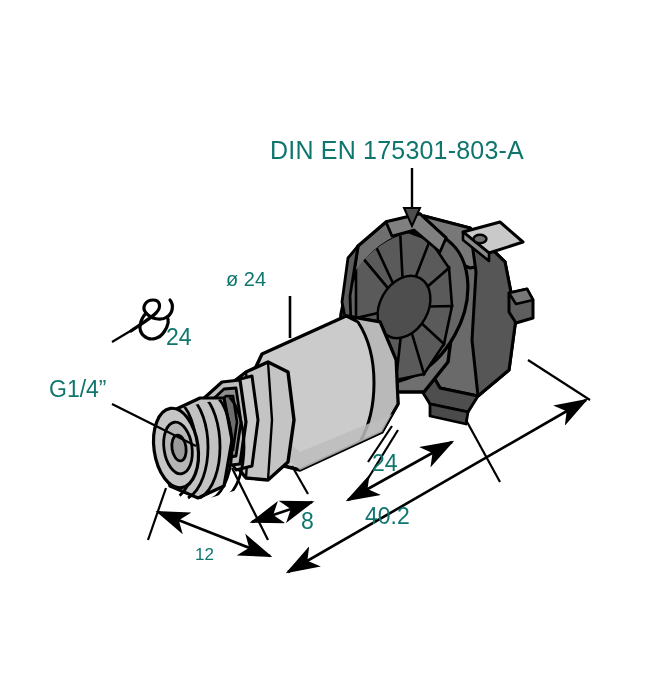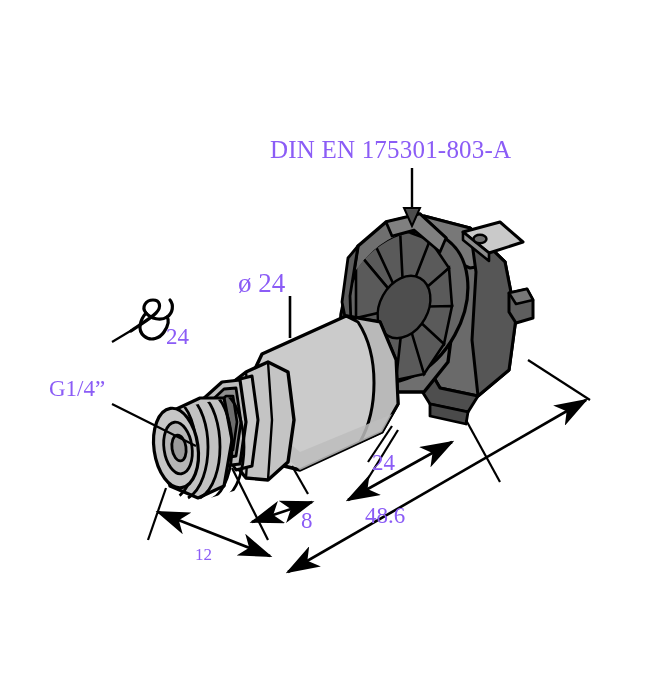--- a/index.html
+++ b/index.html
@@ -1,23 +1,23 @@
 <!DOCTYPE html>
 <html><head>
 <meta charset="utf-8">
 <title>Pressure Sensor Dimensional Drawing</title>
 <style>
   html,body{margin:0;padding:0;background:#ffffff;}
   body{width:653px;height:700px;overflow:hidden;
        font-family:"Liberation Sans","DejaVu Sans",sans-serif;}
   #stage{position:relative;width:653px;height:700px;background:#ffffff;}
   #drawing{position:absolute;left:0;top:0;width:653px;height:700px;}
-  .lbl{position:absolute;color:#8b5cf6;white-space:nowrap;font-family:Liberation Serif, serif;}
+  .lbl{position:absolute;color:#0f766e;white-space:nowrap;}
   #title-text{left:270px;top:136px;font-size:25px;letter-spacing:.2px;}
-  #dia-text{left:238px;top:268px;font-size:27px;}
+  #dia-text{left:226px;top:268px;font-size:20px;}
   #wrench-text{left:166px;top:324px;font-size:23px;}
   #thread-text{left:49px;top:376px;font-size:23px;}
   #d24-text{left:372px;top:450px;font-size:23px;}
   #d8-text{left:301px;top:508px;font-size:23px;}
   #d607-text{left:365px;top:503px;font-size:23px;}
   #d12-text{left:195px;top:545px;font-size:17px;}
 </style>
 </head>
 <body>
 
@@ -194,17 +194,17 @@
   <div class="lbl" id="dia-text">ø 24</div>
 
   <div class="lbl" id="wrench-text">24</div>
 
   <div class="lbl" id="thread-text">G1/4”</div>
 
   <div class="lbl" id="d24-text">24</div>
 
   <div class="lbl" id="d8-text">8</div>
 
-  <div class="lbl" id="d607-text">48.6</div>
+  <div class="lbl" id="d607-text">40.2</div>
 
   <div class="lbl" id="d12-text">12</div>
 
 </div>
 
 </body></html>

